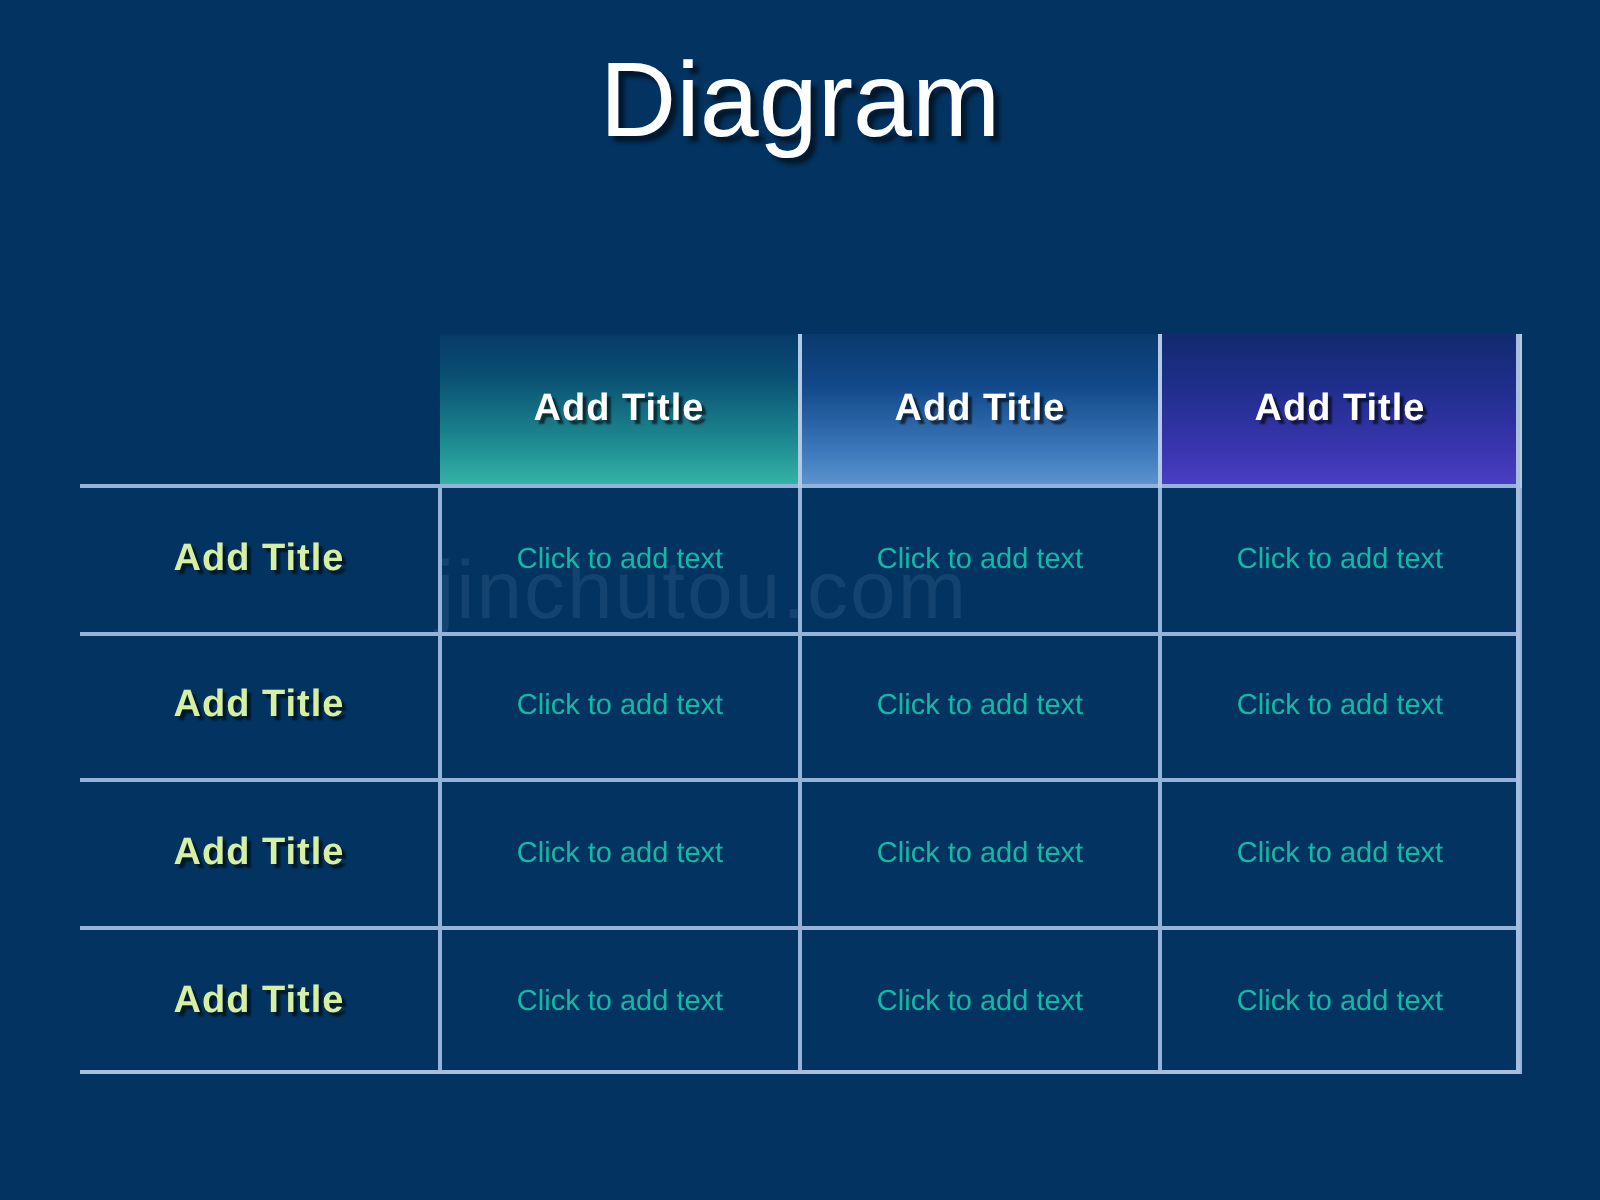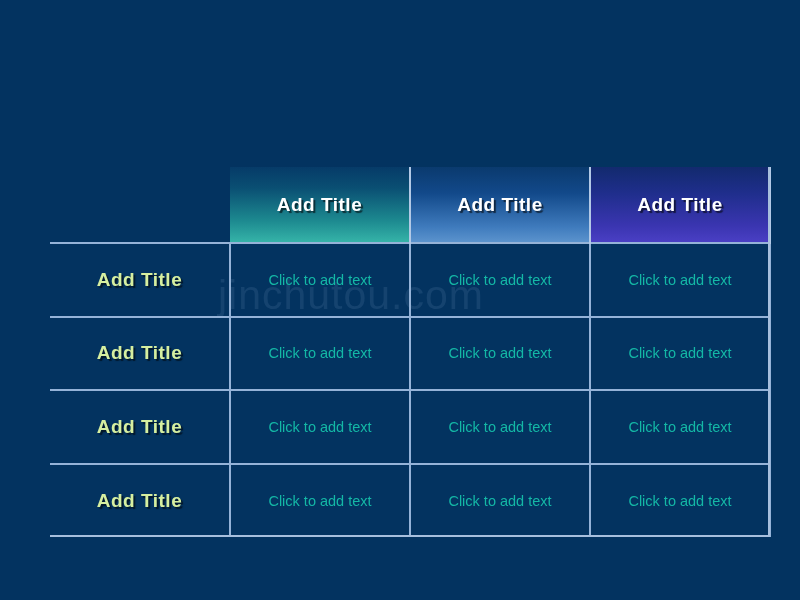--- a/index.html
+++ b/index.html
@@ -52,21 +52,21 @@
     letter-spacing: 1px;
     color: rgba(150,180,220,0.13);
     white-space: nowrap;
     pointer-events: none;
     font-family: "Liberation Sans", sans-serif;
   }
 
   
   #diagram-table {
     position: absolute;
-    left: 50px;
+    left: 40px;
     top: 167px;
     width: 720px;
     height: 370px;
   }
 
   .tbl {
     border-collapse: collapse;
     table-layout: fixed;
     width: 720px;
     height: 370px;
@@ -150,20 +150,21 @@
     width: 2px;
     height: 370px;
     background: #a7bfdd;
   }
 </style>
 </head>
 <body>
 
 <div id="slide">
 
+  <div id="slide-title">Diagram</div>
 
   <div id="watermark">jinchutou.com</div>
 
   <div id="diagram-table">
 
     <table class="tbl">
       <colgroup>
         <col class="c-label">
         <col class="c-data">
         <col class="c-data">

